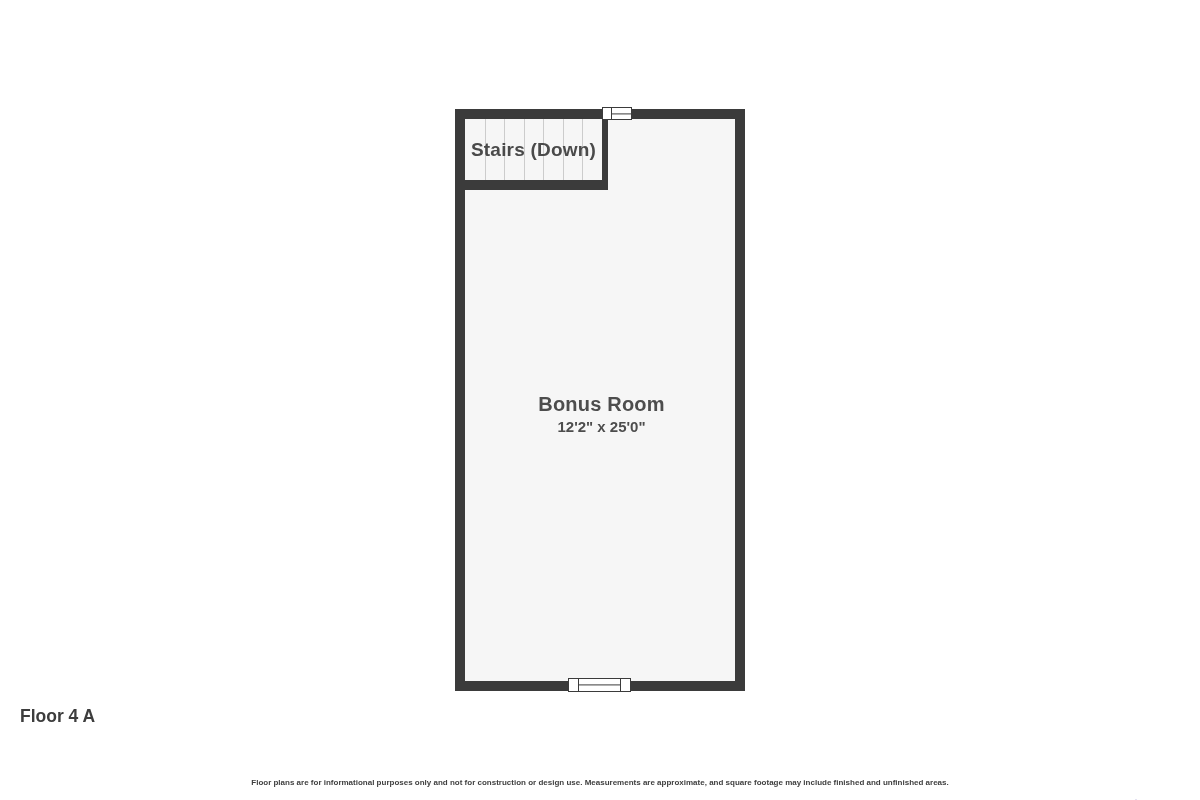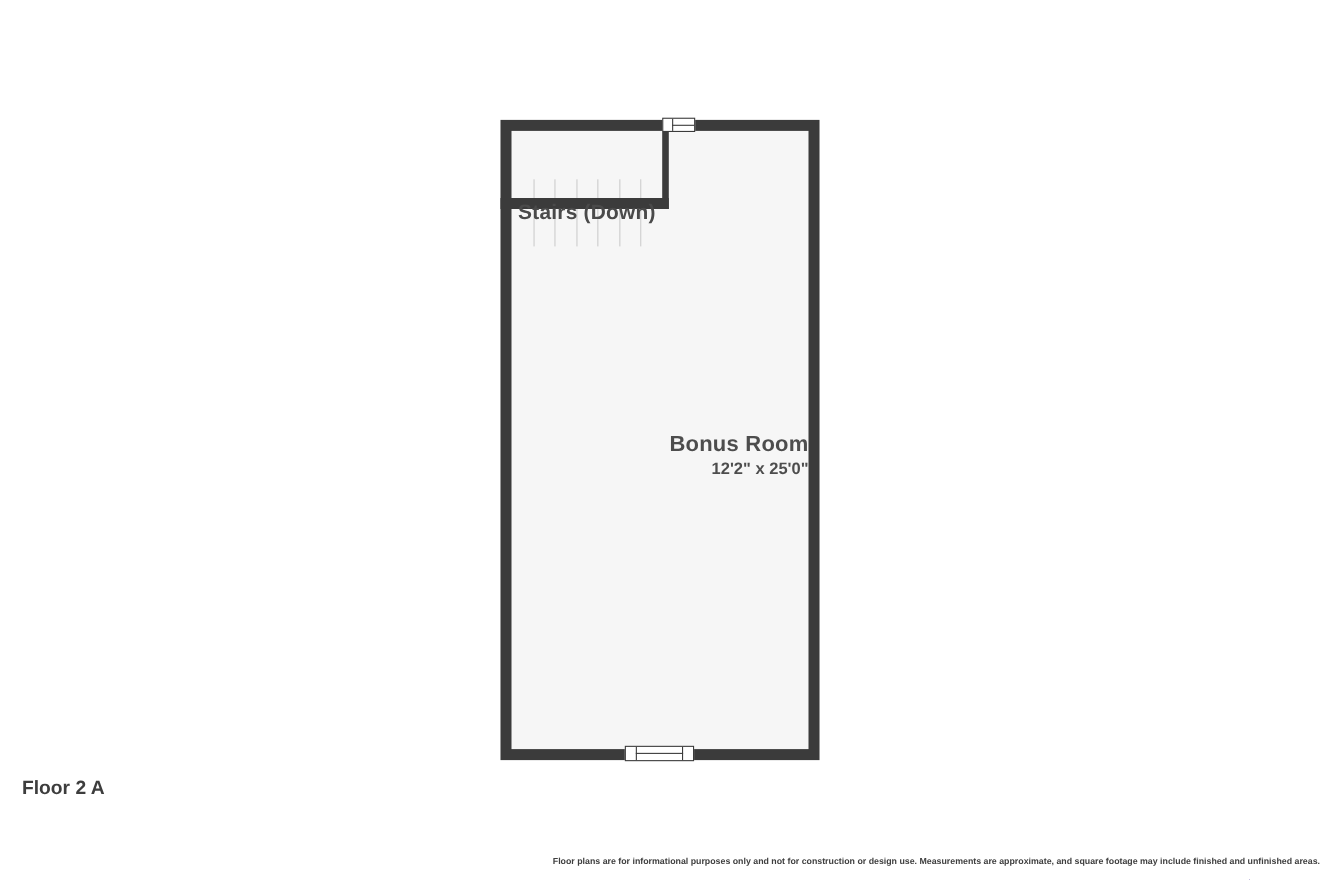--- a/index.html
+++ b/index.html
@@ -14,21 +14,21 @@
   
   .plan {
     position:absolute; left:455px; top:109px;
     width:270px; height:562px;
     border:10px solid var(--wall);
     background:var(--floor);
     box-sizing:content-box;
   }
   .stairs-area {
     position:absolute; left:0; top:0; width:137px; height:61px;
-    display:flex; align-items:center; justify-content:center;margin-top:44px;
+    display:flex; align-items:center; justify-content:center;
   }
   .tread {
     position:absolute; top:0; bottom:0; width:1px;
     background:var(--tread);
   }
   .stairs-label {
     position:relative; z-index:2;
     font-size:19px; font-weight:600; color:var(--ink);
     white-space:nowrap; letter-spacing:0.2px;
   }
@@ -58,33 +58,33 @@
   .window-top .mid { left:8px; right:0; }
   .window-top .vdiv { left:8px; }
   .window-bottom { left:103px; top:559px; width:63px; height:14px; }
   .window-bottom .mid { left:9px; right:9px; }
   .window-bottom .vdiv.l { left:9px; }
   .window-bottom .vdiv.r { right:9px; }
 
   
   .room-label {
     position:absolute; left:3px; right:0; top:274px;
-    text-align:right; color:#4d4d4d;
+    text-align:center; color:#4d4d4d;
   }
   .room-name { font-size:20px; font-weight:700; letter-spacing:0.2px; }
   .room-dims { font-size:15px; font-weight:700; margin-top:2px; }
 
   
   .floor-title {
     position:absolute; left:20px; top:706px;
     font-size:17.5px; font-weight:700; color:#3d3d3d;
   }
   .disclaimer {
     position:absolute; left:0; right:0; top:778px;
-    text-align:right; font-size:8px; font-weight:700; color:#3f3f3f;
+    text-align:center; font-size:8px; font-weight:700; color:#3f3f3f;
   }
 
   
   .logo { position:absolute; left:1116px; top:798px; width:84px; height:46px; }
   .logo svg { width:100%; height:100%; display:block; }
   .roof    { fill:none; stroke:var(--logo-purple); stroke-width:3; }
   .chimney { fill:var(--logo-purple); }
   .heart   { fill:var(--logo-purple); }
   .ky-oval { fill:var(--logo-blue); stroke:#ffffff; stroke-width:1.2; }
   .ky-text {
@@ -132,21 +132,21 @@
       <div class="mid"></div>
     </div>
 
     <div class="room-label">
       <div class="room-name">Bonus Room</div>
       <div class="room-dims">12'2" x 25'0"</div>
     </div>
 
   </div>
 
-  <div class="floor-title">Floor 2 A</div>
+  <div class="floor-title">Floor 4 A</div>
 
   <div class="disclaimer">Floor plans are for informational purposes only and not for construction or design use. Measurements are approximate, and square footage may include finished and unfinished areas.</div>
 
   <div class="logo">
     <svg viewBox="0 0 84 46">
       <polyline class="roof" points="4,17 20,3.5 36,17"></polyline>
       <rect class="chimney" x="28" y="5.5" width="4.5" height="8"></rect>
       <path class="heart" d="M20,13 C16,6.5 4,6.5 4,17 C4,26 12,31 20,40.5 C28,31 36,26 36,17 C36,6.5 24,6.5 20,13 Z"></path>
       <ellipse class="ky-oval" cx="20" cy="23.5" rx="11" ry="7.2"></ellipse>
       <text class="ky-text" x="20" y="27">KY</text>

